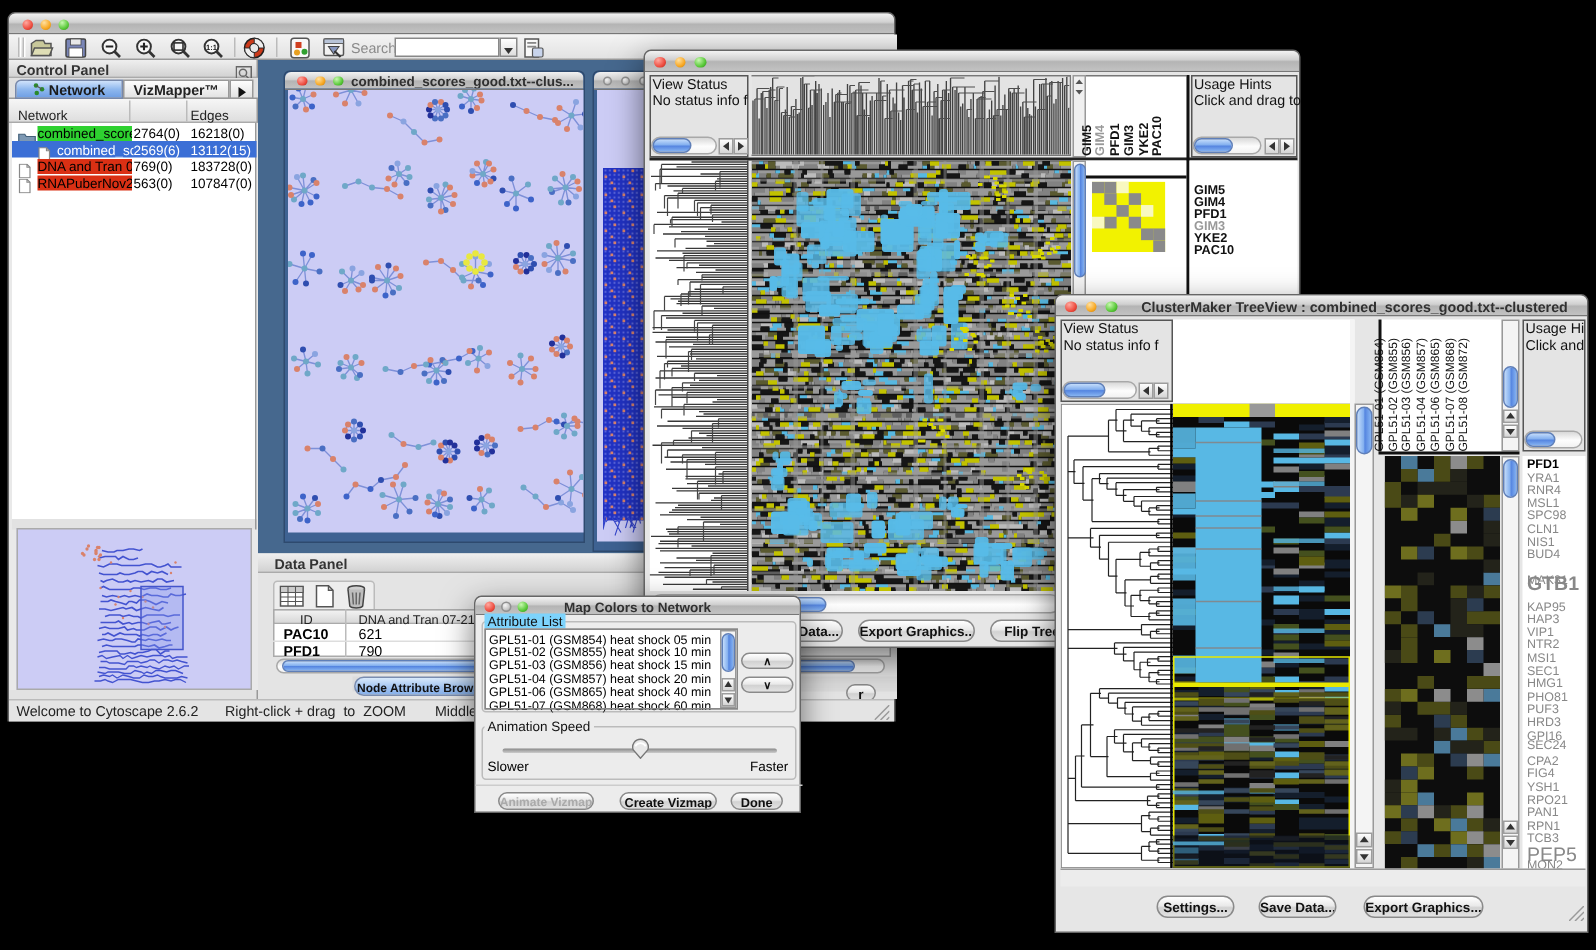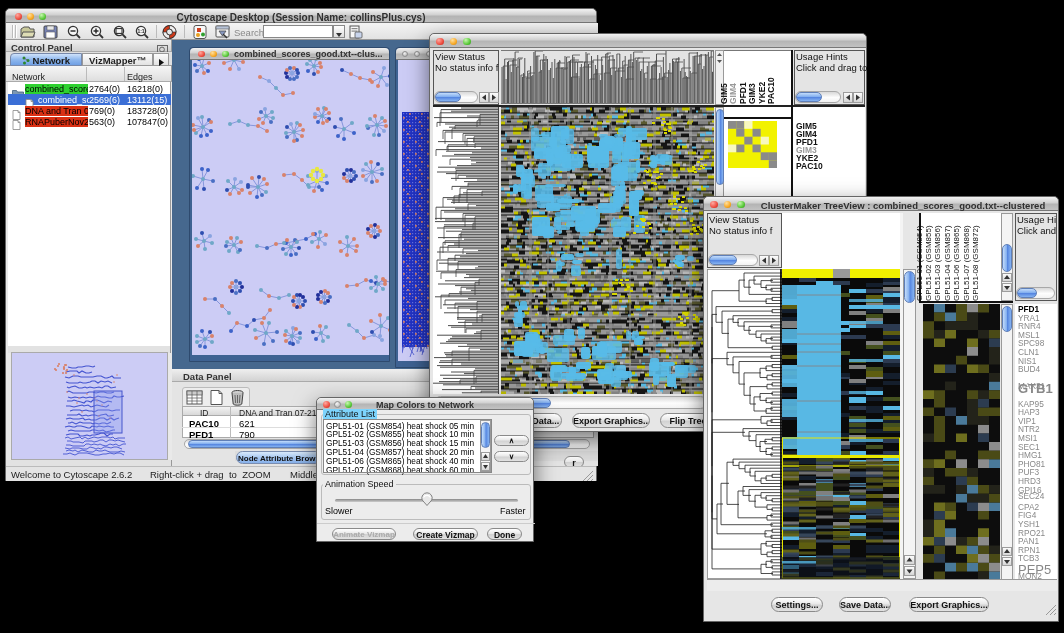--- a/index.html
+++ b/index.html
@@ -20,21 +20,20 @@
 .btn{position:absolute;background:linear-gradient(#ffffff,#e9e9e9 45%,#d2d2d2 55%,#e2e2e2);border:1px solid #8a8a8a;border-radius:8px;text-align:center;font-weight:bold;color:#111;white-space:nowrap;overflow:hidden;}
 .vscroll{position:absolute;background:#f4f4f4;border:1px solid #999;}
 .hm{position:absolute;overflow:hidden;}
 .rot{position:absolute;transform-origin:0 100%;transform:rotate(-90deg);white-space:nowrap;font-size:8.5px;font-weight:bold;color:#222;}
 </style></head><body>
 <div class="win" style="left:5px;top:8px;width:592px;height:473px;background:#e9e9e9;">
     <div class="tbar" style="height:14px;"></div>
     <div class="tl r" style="left:9px;top:3.5px;width:7px;height:7px;"></div>
     <div class="tl o" style="left:21px;top:3.5px;width:7px;height:7px;"></div>
     <div class="tl g" style="left:33px;top:3.5px;width:7px;height:7px;"></div>
-    <div class="ttext" style="top:2.5px;font-size:10px;">Cytoscape Desktop (Session Name: collinsPlus.cys)</div>
     <div class="abs" style="left:0;top:14px;width:592px;height:17px;background:linear-gradient(#f4f4f4,#e2e2e2);border-bottom:1px solid #9a9a9a;"></div>
     <div class="abs" style="left:6px;top:16px;width:1px;height:13px;border-left:1px solid #bbb;border-right:1px solid #fff;"></div>
     <div class="abs" style="left:9px;top:16px;width:1px;height:13px;border-left:1px solid #bbb;border-right:1px solid #fff;"></div>
     <div class="abs" style="left:13px;top:15px;width:17px;height:16px;"><svg width="17" height="16">
         <path d="M2 5 l3-2 5 0 1 2 4 0 0 8 -13 0z" fill="#c8c89a" stroke="#555" stroke-width="1"></path>
         <path d="M2 13 l2-5 12 0 -2 5z" fill="#deddb5" stroke="#555" stroke-width="1"></path>
       </svg></div>
     <div class="abs" style="left:36px;top:15px;width:17px;height:16px;"><svg width="17" height="16">
         <rect x="2" y="2" width="13" height="12" rx="1" fill="#7a86b8" stroke="#444"></rect>
         <rect x="5" y="2" width="7" height="4" fill="#e8e8e8" stroke="#444" stroke-width="0.5"></rect>

